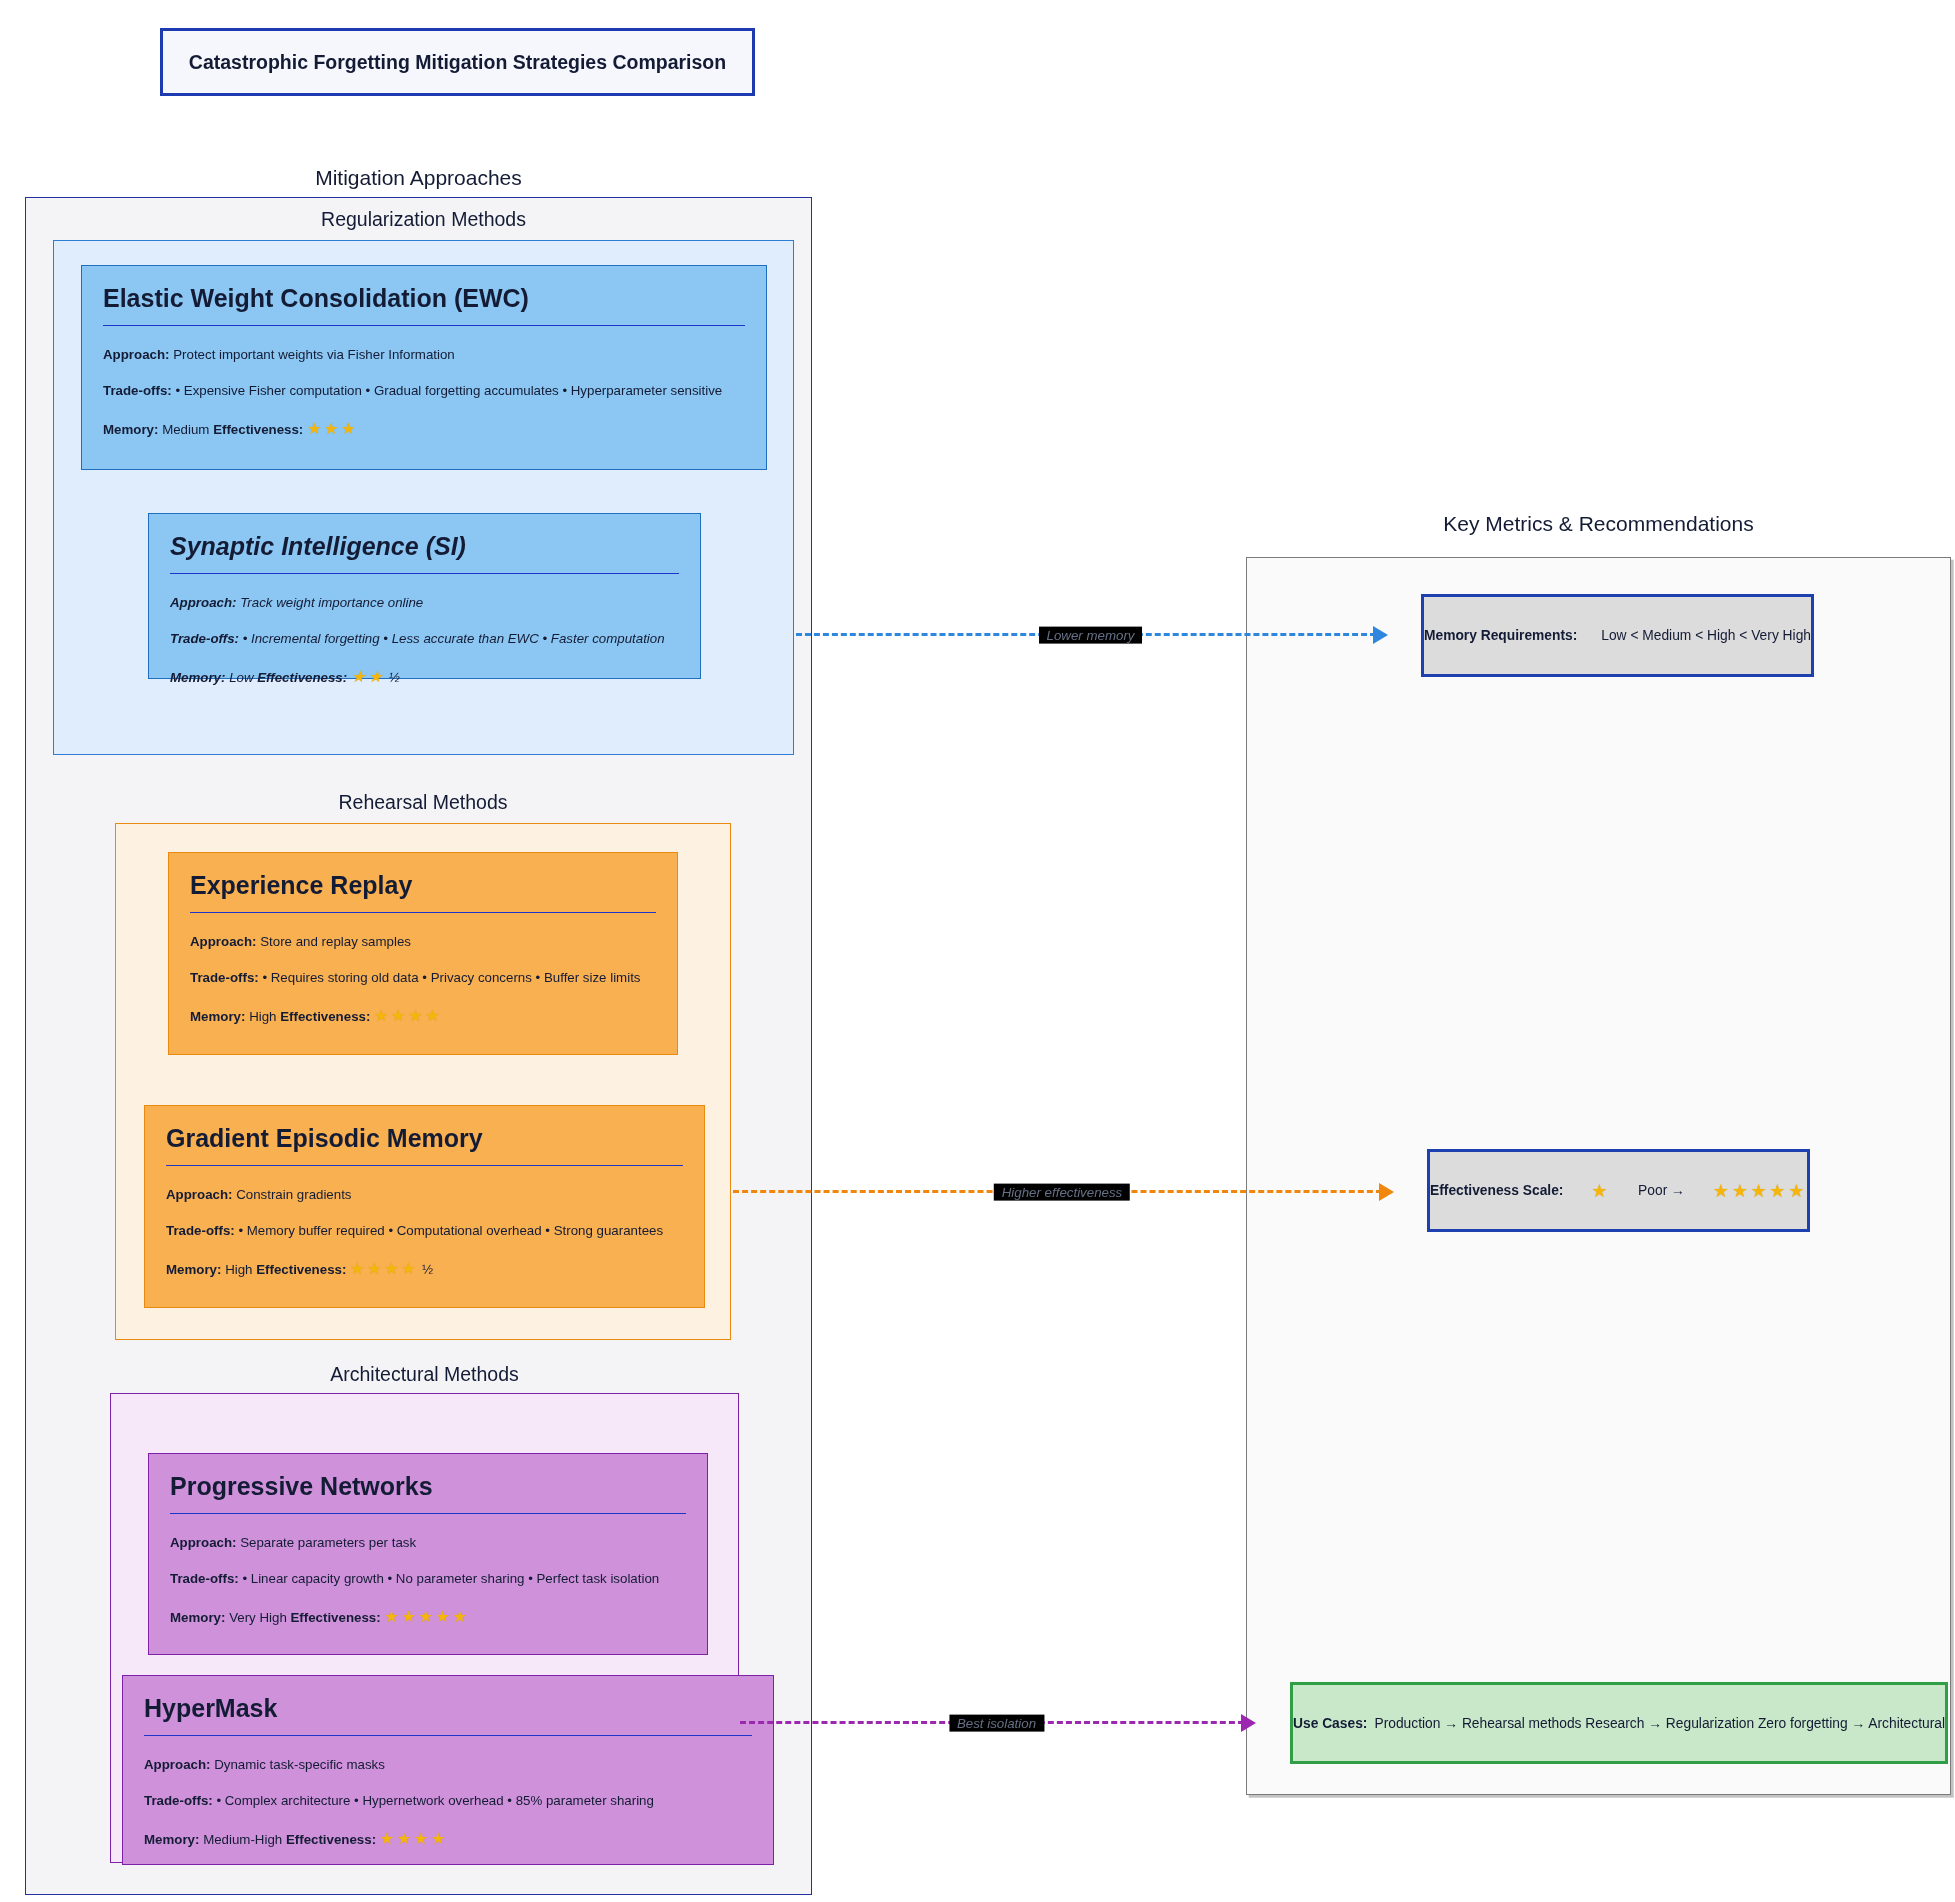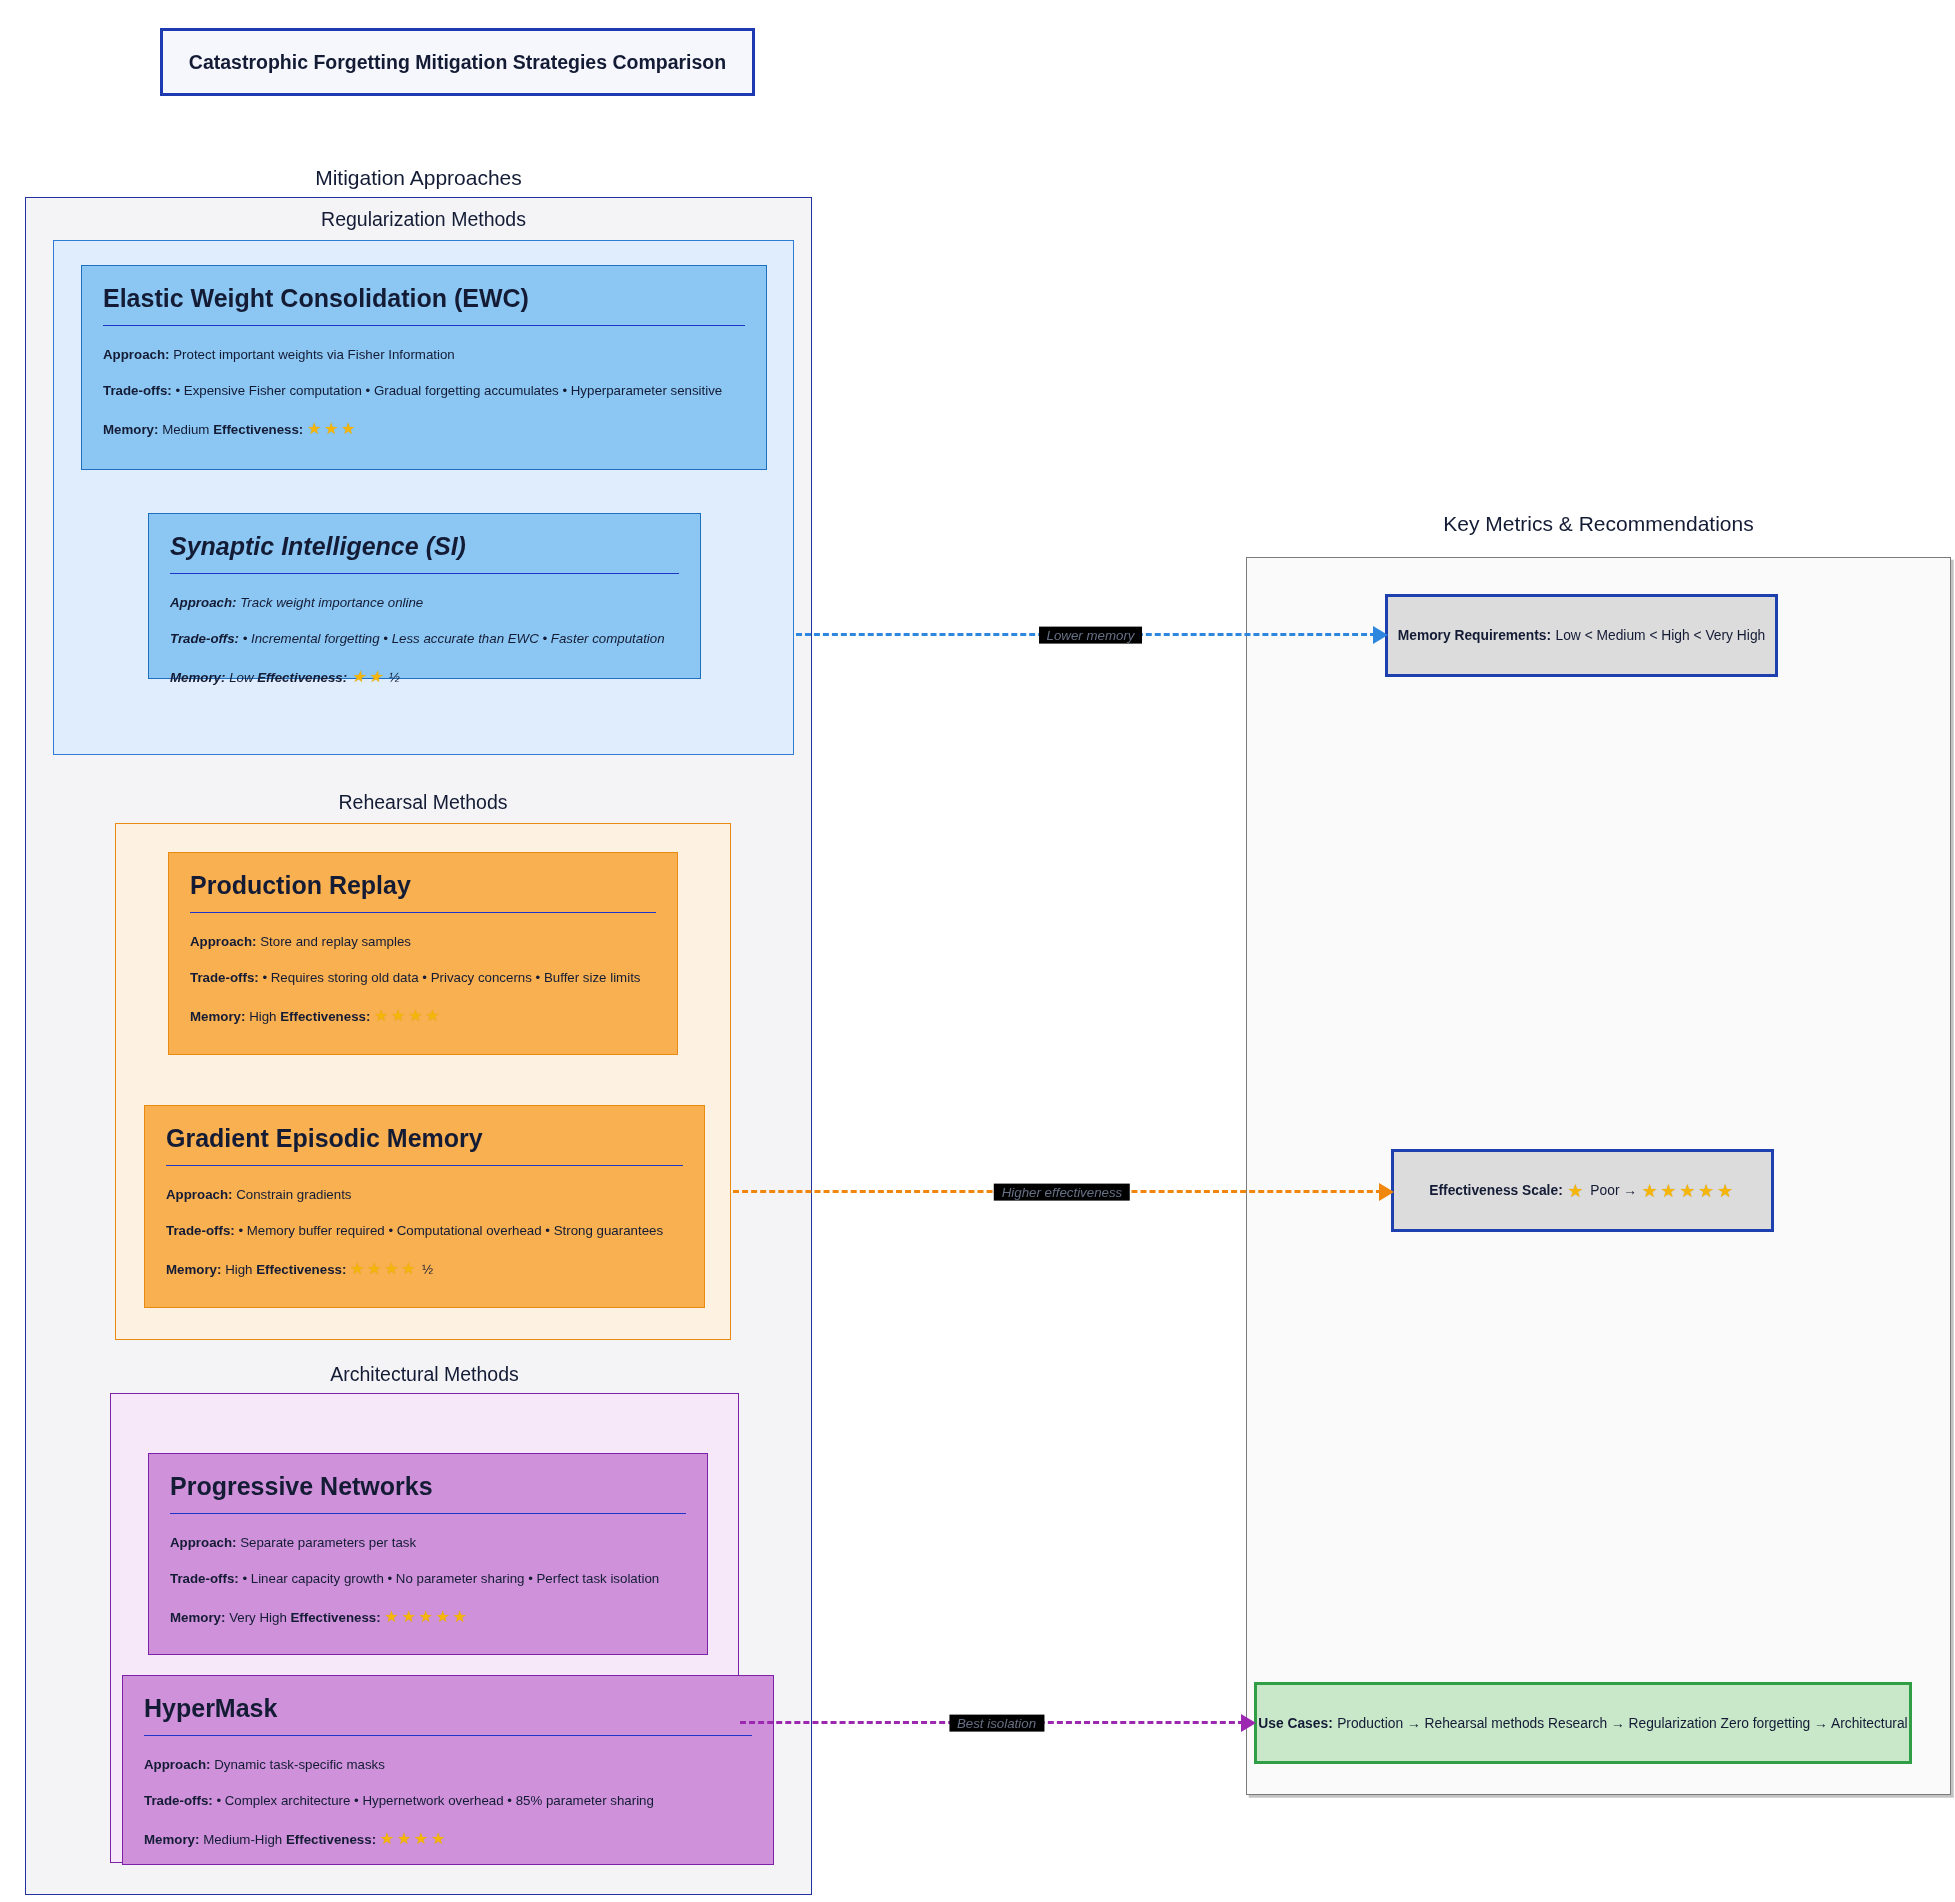--- a/index.html
+++ b/index.html
@@ -66,22 +66,22 @@
   .card-divider { border-top:1.3px solid #1d35c9; margin-top:11.5px; }
   .card-row { font-size:13.3px; margin-top:21px; white-space:nowrap; }
   .card-row b { font-weight:bold; }
 
   .stars { color:#f5b50a; font-size:16px; letter-spacing:2.7px;
            text-shadow:0 0 0.9px rgba(184,134,11,0.6); }
   .half { font-size:13.3px; color:#131b35; }
 
   
   .metric-box {
-    display:flex; align-items:center; justify-content:center;
-    font-size:13.8px; white-space:nowrap; box-sizing:border-box;
+    display:flex; align-items:center; justify-content:space-between;
+    font-size:13.8px; white-space:nowrap; box-sizing:border-box;margin-left:36px;
   }
   .metric-box b { font-weight:bold; margin-right:4.4px; }
   .metric-box .stars { font-size:18px; }
   #box-memreq { left:1385px; top:594px; width:393px;  height:83px; background:#dcdcdc; border:3.1px solid #1e40af; }
   #box-eff    { left:1391px; top:1149px; width:383px;  height:83px; background:#dcdcdc; border:3.1px solid #1e40af; }
   #box-uc     { left:1254px; top:1682px; width:658px; height:82px; background:#c9e7c9; border:3.1px solid #2f9e44; }
 
   
   .edge { position:absolute; height:0; }
   .edge-line { border-top:3.6px dashed var(--c); width:100%; }
@@ -152,21 +152,21 @@
     <b>Effectiveness:</b>
     <span class="stars">★★</span>
     <span class="half">½</span>
   </div>
 </div>
 
 <div class="abs section-label" id="rehearsal-label">Rehearsal Methods</div>
 <div class="abs container" id="rehearsal-container"></div>
 
 <div class="abs card orange" id="card-er">
-  <div class="card-title">Production Replay</div>
+  <div class="card-title">Experience Replay</div>
   <div class="card-divider"></div>
   <div class="card-row">
     <b>Approach:</b>
     <span>Store and replay samples</span>
   </div>
   <div class="card-row">
     <b>Trade-offs:</b>
     <span>• Requires storing old data • Privacy concerns • Buffer size limits</span>
   </div>
   <div class="card-row">

